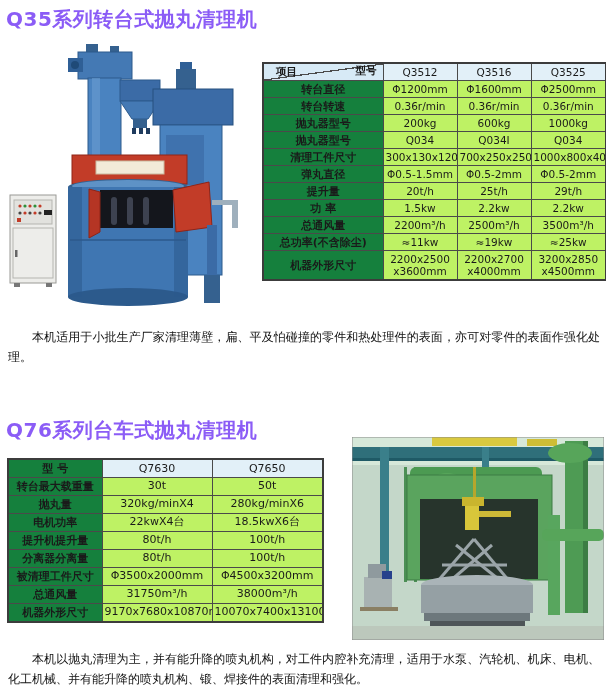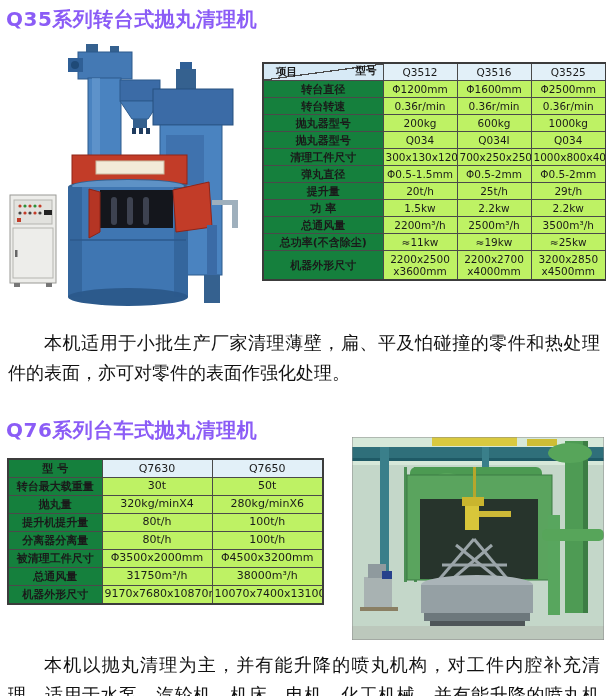--- a/index.html
+++ b/index.html
@@ -30,21 +30,21 @@
   td.corner-cell{
     background:#d7eaf6 linear-gradient(to bottom right,
       transparent calc(50% - 0.6px),#4a4a4a calc(50% - 0.6px),
       #4a4a4a calc(50% + 0.6px),transparent calc(50% + 0.6px));
     position:relative;font-weight:bold;font-size:10.5px;
   }
   .corner-bl{position:absolute;left:12px;bottom:1px;}
   .corner-tr{position:absolute;right:6px;top:0px;margin-left:48px;}
 
   
-  .para{position:absolute;left:8px;width:592px;font-size:18px;line-height:1.65;
+  .para{position:absolute;left:8px;width:592px;font-size:12px;line-height:1.65;
     text-align:justify;text-indent:2em;color:#111;}
   #para1{top:328px;}
   #para2{top:650px;}
 
   
   #machine-fig{position:absolute;left:8px;top:40px;width:252px;height:278px;}
   #photo-fig{position:absolute;left:352px;top:437px;width:252px;height:203px;}
   svg{display:block;}
 </style>
 </head>
@@ -235,20 +235,25 @@
           <td class="label-cell">转台最大载重量</td>
           <td class="value-cell">30t</td>
           <td class="value-cell">50t</td>
         </tr>
         <tr>
           <td class="label-cell">抛丸量</td>
           <td class="value-cell">320kg/minX4</td>
           <td class="value-cell">280kg/minX6</td>
         </tr>
         <tr>
+          <td class="label-cell">电机功率</td>
+          <td class="value-cell">22kwX4台</td>
+          <td class="value-cell">18.5kwX6台</td>
+        </tr>
+        <tr>
           <td class="label-cell">提升机提升量</td>
           <td class="value-cell">80t/h</td>
           <td class="value-cell">100t/h</td>
         </tr>
         <tr>
           <td class="label-cell">分离器分离量</td>
           <td class="value-cell">80t/h</td>
           <td class="value-cell">100t/h</td>
         </tr>
         <tr>

